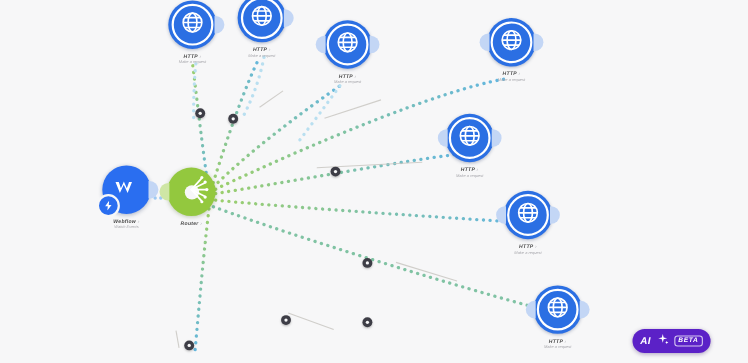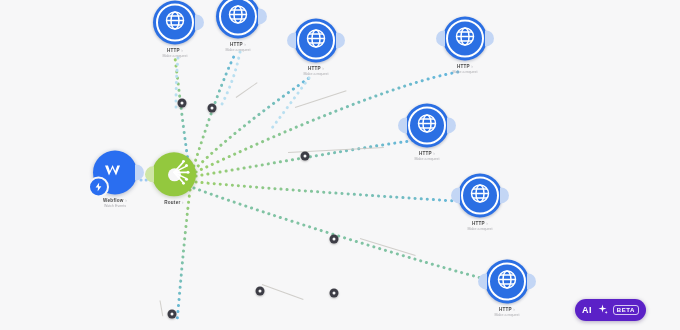--- a/index.html
+++ b/index.html
@@ -2,21 +2,21 @@
 <html><head>
 <meta charset="utf-8">
 <style>
   html,body{margin:0;padding:0;}
   body{
     width:680px;height:330px;overflow:hidden;
     background:#f7f7f8;
     font-family:"Liberation Sans",sans-serif;
     position:relative;
   }
-  #canvas{position:absolute;inset:0;width:656px;height:330px;}
+  #canvas{position:absolute;inset:0;width:656px;height:330px;font-style:italic;}
   .svg-layer{position:absolute;left:0;top:0;width:680px;height:330px;}
 
   
   .node{position:absolute;transform:translate(-50%,-50%);text-align:center;}
   .bubble{
     position:relative;width:44px;height:44px;border-radius:50%;
     display:flex;align-items:center;justify-content:center;
     margin:0 auto;
   }
   .bubble.http{background:#2b6fe3;box-shadow:0 1px 3px rgba(20,40,90,.30);}

